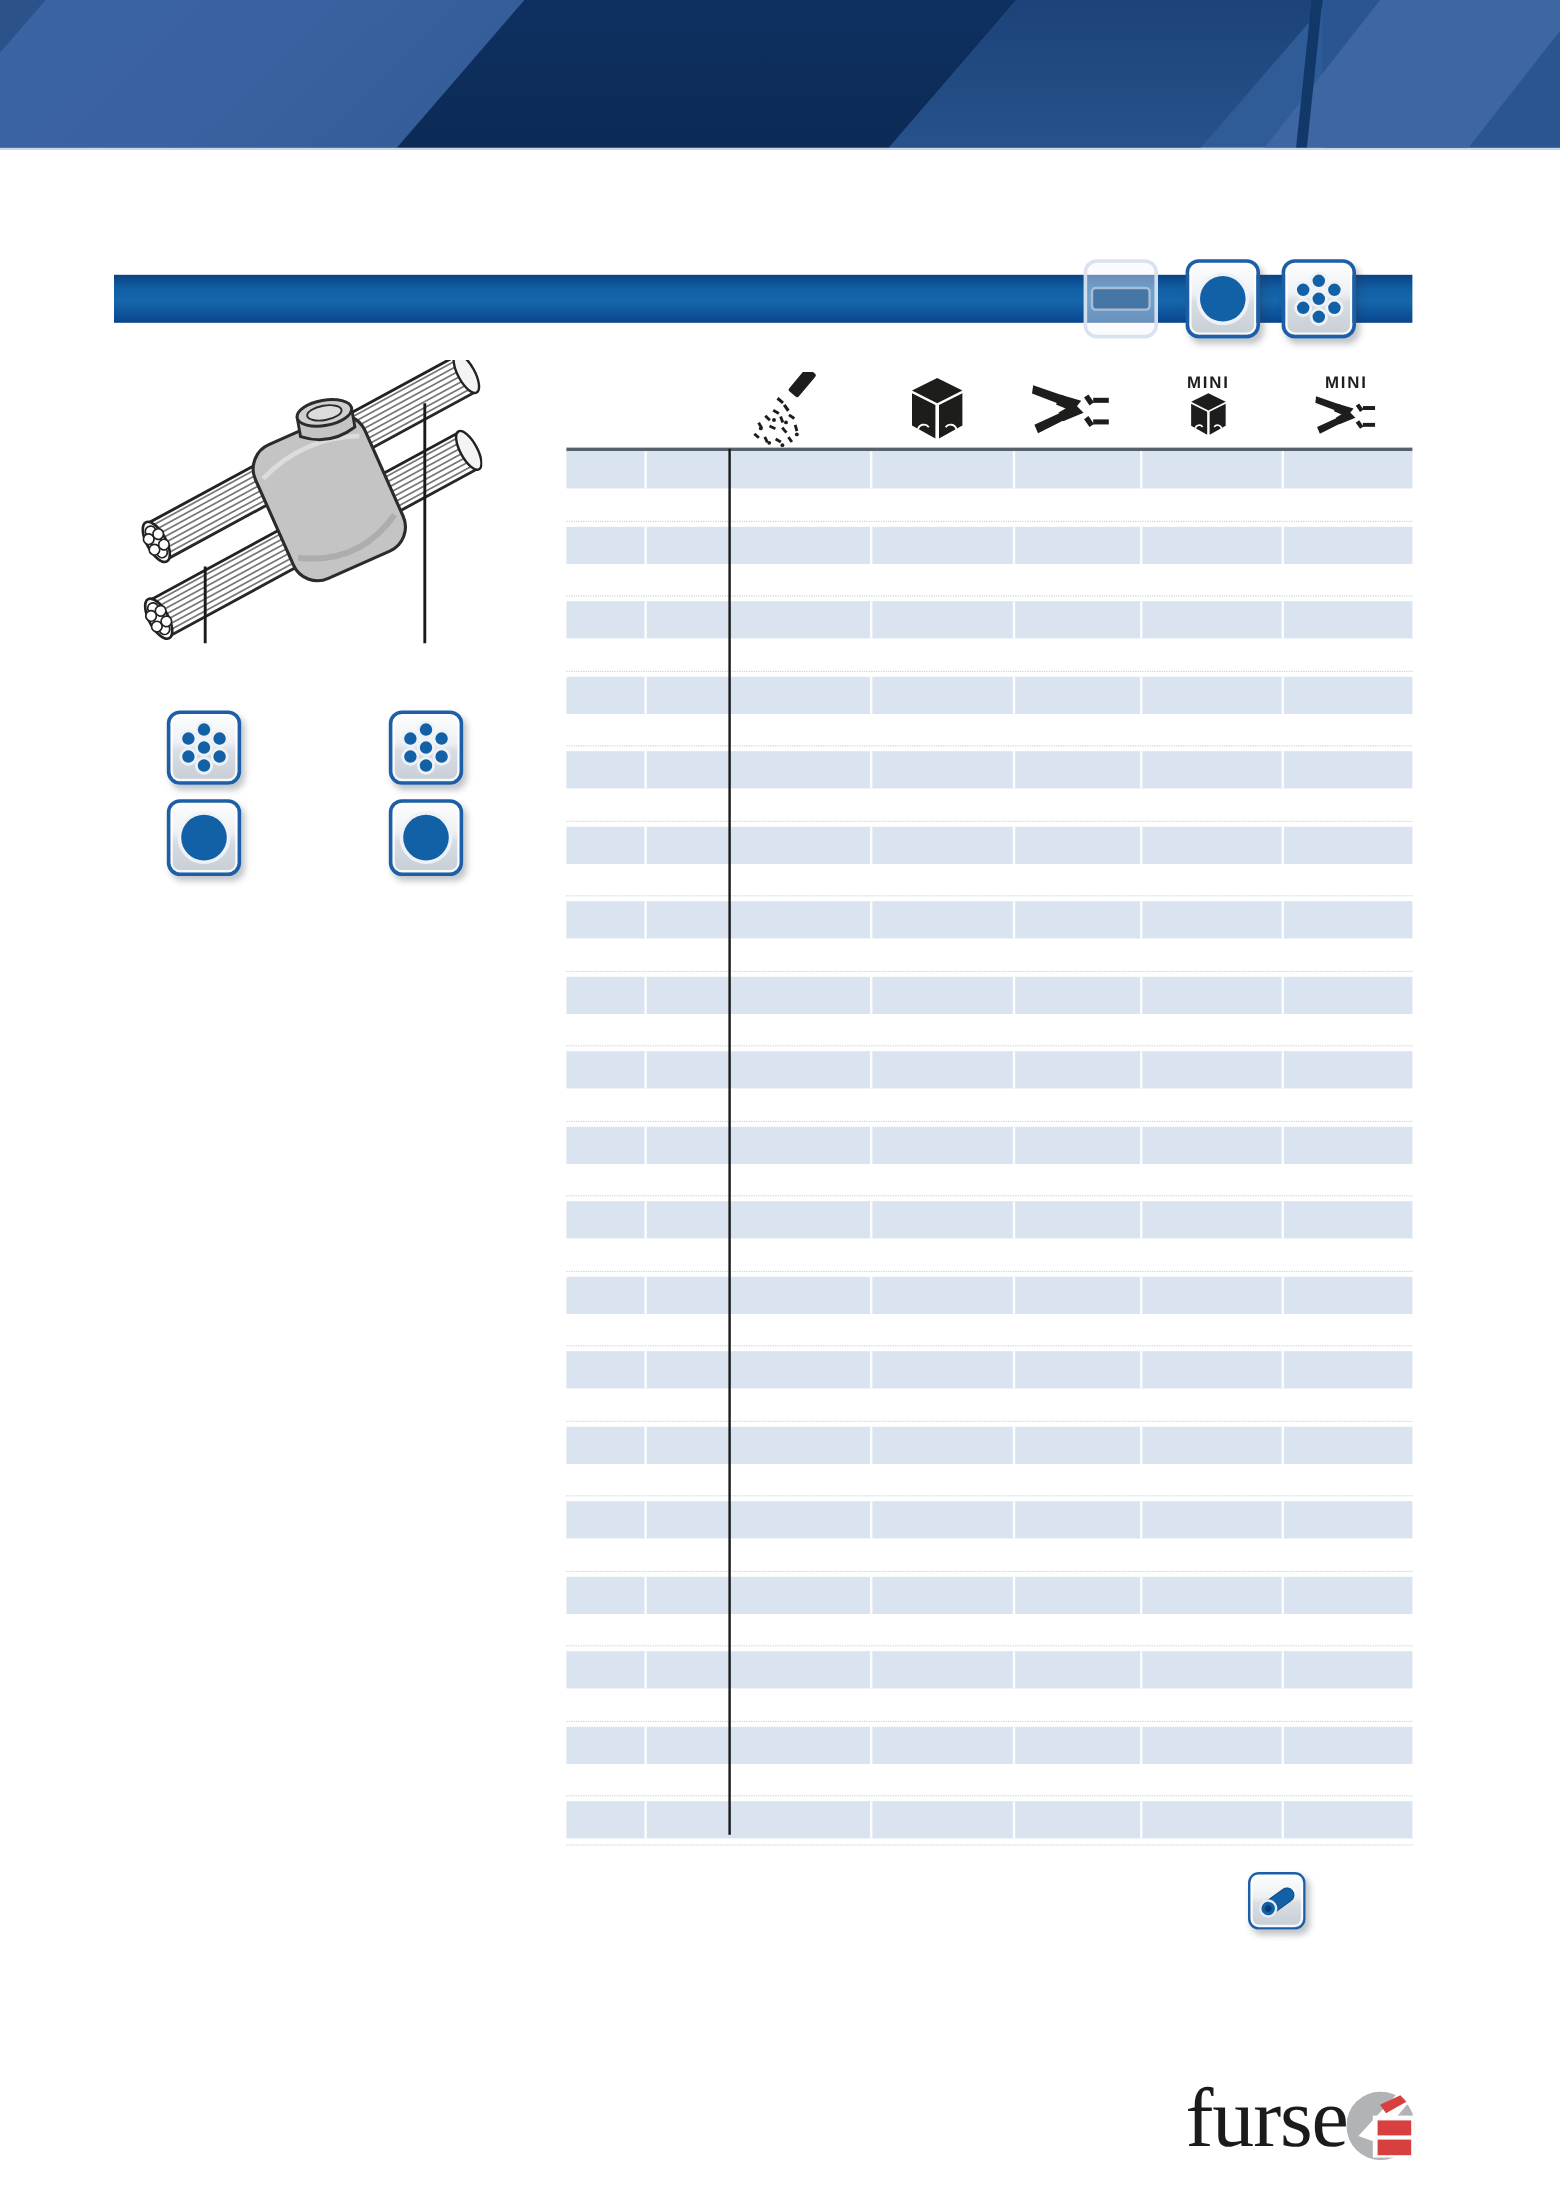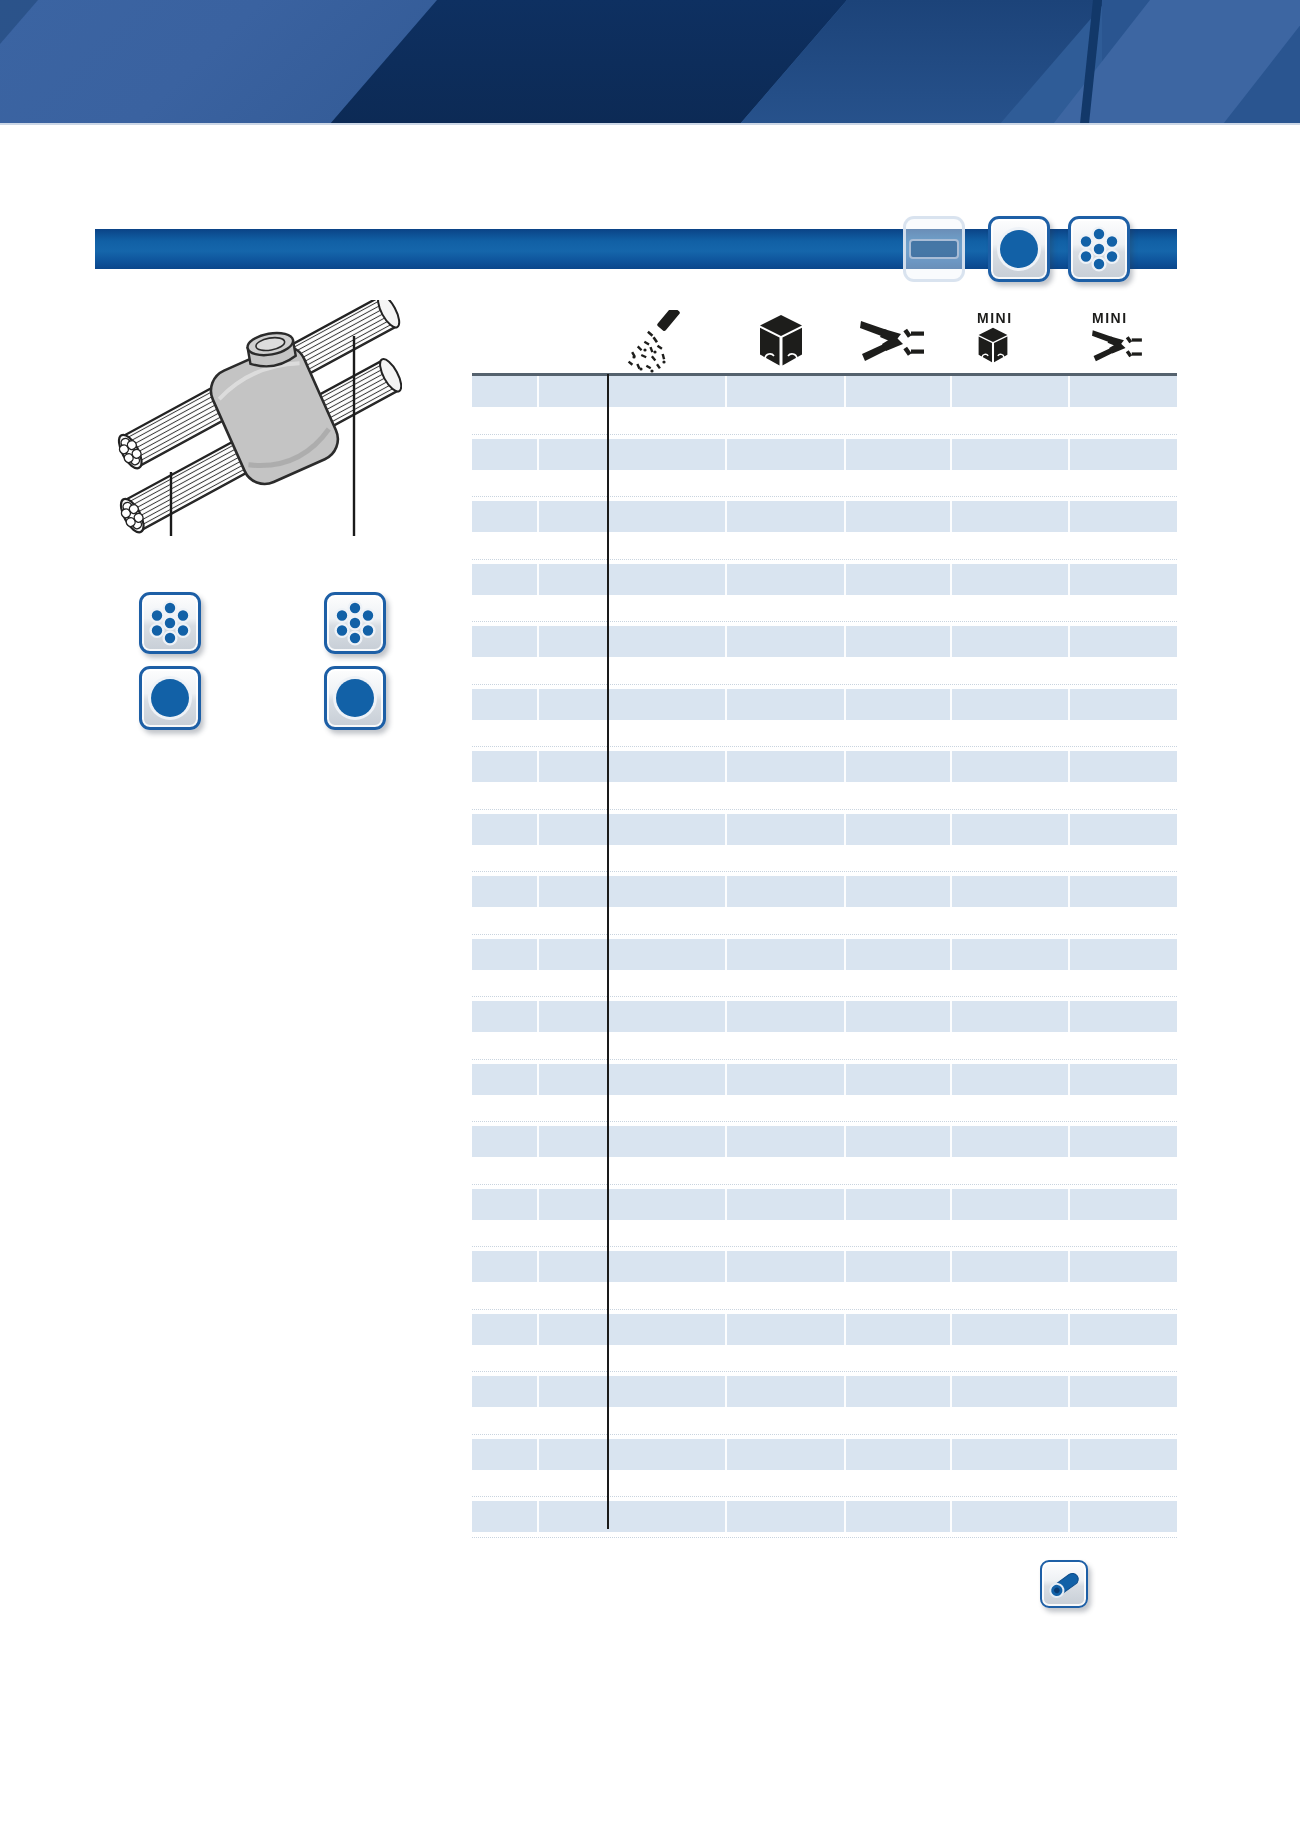--- a/index.html
+++ b/index.html
@@ -37,21 +37,21 @@
   
   .results-table{position:absolute;left:472px;top:373px;width:705px;height:1166px;
         border-top:3px solid #55626e;}
   .stripe{position:absolute;left:0;width:705px;height:31px;background:#d9e4f0;}
   .stripe .vgap{position:absolute;top:0;width:2px;height:31px;background:rgba(255,255,255,.9);}
   .dotline{position:absolute;left:0;width:705px;height:0;border-top:1px dotted #c9d4df;}
   .vline{position:absolute;left:607px;top:374px;width:2px;height:1155px;background:#1a1a1a;}
 
   
   .hdr-icon{position:absolute;}
-  .mini-wrap{position:absolute;width:60px;text-align:left;}
+  .mini-wrap{position:absolute;width:60px;text-align:center;}
   .mini-label{font-weight:bold;font-size:14px;letter-spacing:1.5px;color:#1d1d1b;
         font-family:"Liberation Sans",sans-serif;line-height:14px;margin-bottom:2px;}
 
   
   .figure-svg{position:absolute;left:90px;top:300px;}
 
   
   .logo{position:absolute;left:988px;top:1731px;width:200px;height:80px;}
   .logo-text{position:absolute;left:0;top:0;font-family:"Liberation Serif",serif;
         font-size:70px;line-height:70px;color:#1b1b1b;letter-spacing:-1px;}
@@ -424,14 +424,25 @@
   <div class="gbtn" style="left:1040px;top:1560px;width:44px;height:44px;border-width:2.5px;border-radius:9px;">
     <svg width="40" height="40" viewBox="0 0 40 40">
       <g transform="rotate(-36 20 21)">
         <rect x="9" y="15.5" width="27" height="11.5" rx="5.7" fill="#1261a7" stroke="#0d4d8c" stroke-width="1"></rect>
         <circle cx="11" cy="21.2" r="6.6" fill="#1261a7" stroke="#e4ecf4" stroke-width="2"></circle>
         <circle cx="11" cy="21.2" r="2.7" fill="#0a3c72"></circle>
       </g>
     </svg>
   </div>
 
+  <div class="logo">
+    <div class="logo-text">furse</div>
+    <svg class="logo-mark" width="57" height="57" viewBox="0 0 57 57">
+      <circle cx="28.5" cy="28.5" r="28.5" fill="#b1b3b6"></circle>
+      <polygon points="10,37 43,1 52,9 24,42" fill="#ffffff"></polygon>
+      <polygon points="28,11 45,3 50,8.5 33,18" fill="#d84040"></polygon>
+      <rect x="22" y="20" width="35" height="35" fill="#ffffff"></rect>
+      <rect x="26" y="24" width="28" height="12.5" fill="#d84040"></rect>
+      <rect x="26" y="40" width="28" height="13" fill="#d84040"></rect>
+    </svg>
+  </div>
 
 </div>
 
 </body></html>

